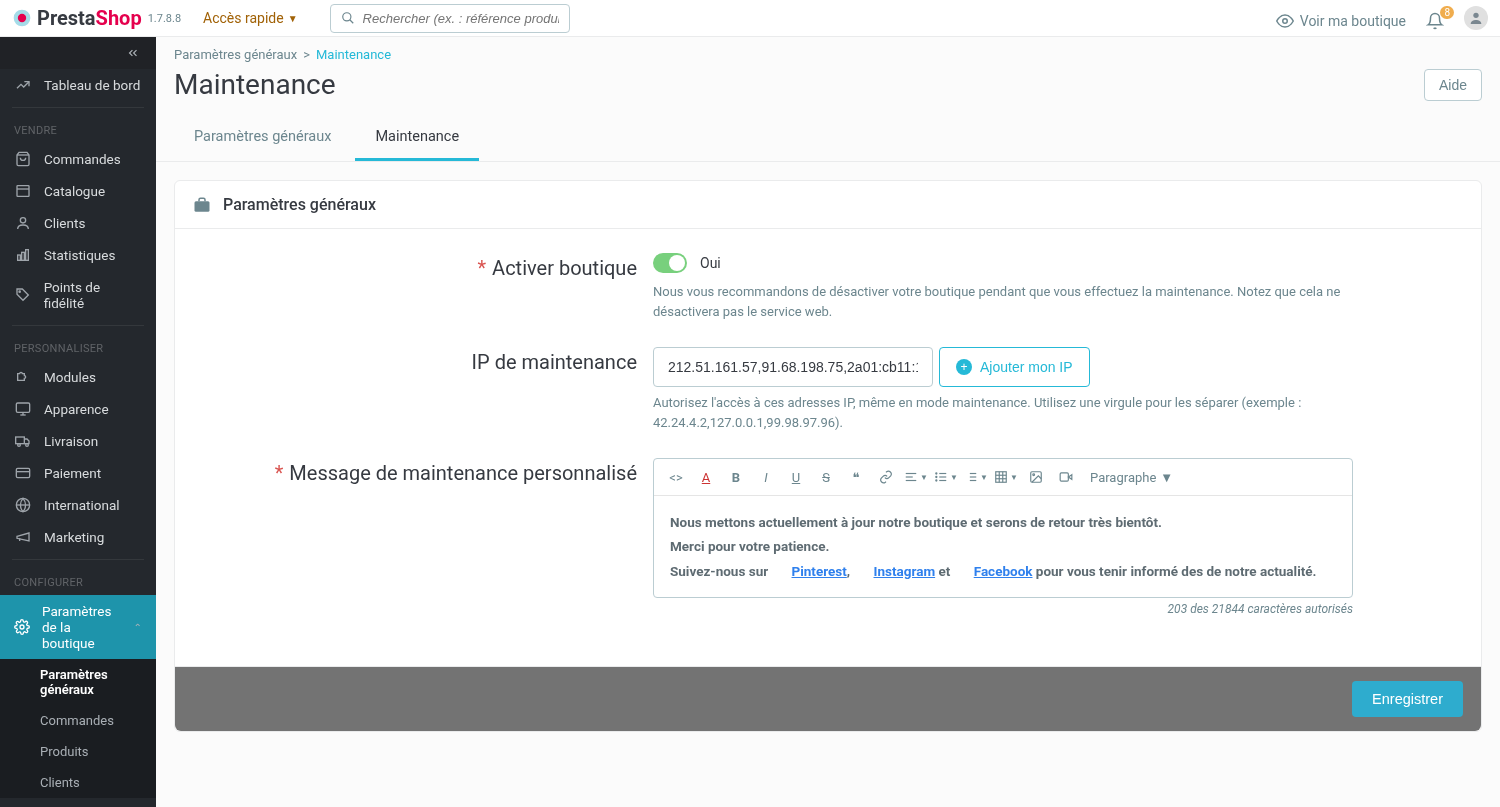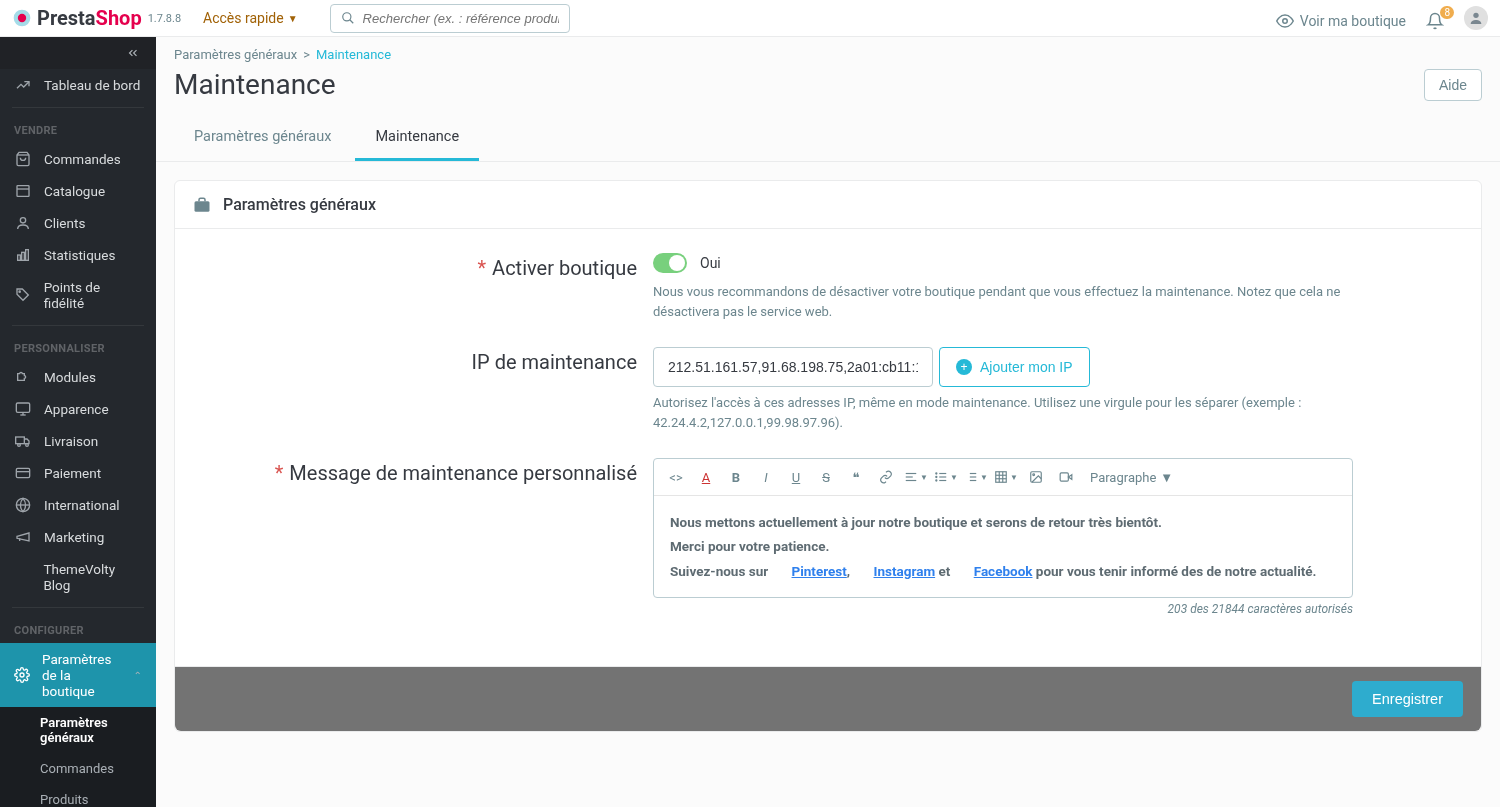--- a/index.html
+++ b/index.html
@@ -20,21 +20,21 @@
 .top-right { margin-left: auto; display: flex; align-items: flex-end; gap: 20px; color: #6c868e; }
 .view-shop { display:flex; align-items:center; gap:6px; cursor:pointer; }
 .bell { position: relative; cursor:pointer; }
 .bell .badge { position:absolute; top:-6px; right:-10px; background:#f0ad4e; color:#fff; font-size:10px; border-radius:8px; padding:0 4px; line-height:13px; }
 .avatar-ico { width:24px; height:24px; border-radius:50%; background:#e0e0e0; display:flex; align-items:center; justify-content:center; cursor:pointer; }
 
 
 .layout { display:flex; height: 770px; }
 .sidebar { width: 156px; background:#24282d; color:#adb3b8; height:100%; overflow:hidden; position:relative; }
 .collapsebar { height:32px; display:flex; align-items:center; justify-content:flex-end; padding-right:16px; background:#202226; color:#adb3b8; cursor:pointer; }
-.side-header { color:#606367; font-size:11px; font-weight:700; letter-spacing:0.3px; padding:10px 14px 6px; text-transform:uppercase; }
+.side-header { color:#606367; font-size:11px; font-weight:400; letter-spacing:0.3px; padding:10px 14px 6px; text-transform:uppercase; }
 .side-item { display:flex; align-items:center; gap:12px; padding:8px 14px; cursor:pointer; color:#d8dbdd; font-size:13.5px; }
 .side-item.active { background:#1e94ab; color:#fff; }
 .side-item .ico { width:18px; display:inline-flex; justify-content:center; color:#9ea4aa; }
 .side-item.active .ico { color:#fff; }
 .side-item .chev-r { margin-left:auto; font-size:10px; color:#adb3b8; }
 .side-sub { background:#1a1d21; }
 .side-sub .sub-item { padding:8px 14px 8px 40px; font-size:13px; color:#a9afb5; cursor:pointer; }
 .side-sub .sub-item.active { color:#fff; font-weight:600; }
 .sidebar hr { border:none; border-top:1px solid #34383c; margin: 6px 12px; }
 
@@ -249,24 +249,20 @@
         <span>International</span>
       </div>
     <div class="side-item">
         <span class="ico">
           <svg width="16" height="16" viewBox="0 0 24 24" fill="none" stroke="currentColor" stroke-width="2">
             <path d="M3 11l18-5v12L3 14v-3z"></path>
             <path d="M7 14v4"></path>
           </svg>
         </span>
         <span>Marketing</span>
-      </div>
-    <div class="side-item">
-        <span class="ico"></span>
-        <span>ThemeVolty Blog</span>
       </div>
     <hr>
     <div class="side-header">CONFIGURER</div>
     <div class="side-item active">
       <span class="ico">
           <svg width="16" height="16" viewBox="0 0 24 24" fill="none" stroke="currentColor" stroke-width="2">
             <circle cx="12" cy="12" r="3"></circle>
             <path d="M19.4 15a1.6 1.6 0 0 0 .3 1.8l.1.1a2 2 0 1 1-2.8 2.8l-.1-.1a1.6 1.6 0 0 0-1.8-.3 1.6 1.6 0 0 0-1 1.5V21a2 2 0 1 1-4 0v-.1a1.6 1.6 0 0 0-1-1.5 1.6 1.6 0 0 0-1.8.3l-.1.1a2 2 0 1 1-2.8-2.8l.1-.1a1.6 1.6 0 0 0 .3-1.8 1.6 1.6 0 0 0-1.5-1H3a2 2 0 1 1 0-4h.1a1.6 1.6 0 0 0 1.5-1 1.6 1.6 0 0 0-.3-1.8l-.1-.1a2 2 0 1 1 2.8-2.8l.1.1a1.6 1.6 0 0 0 1.8.3h0a1.6 1.6 0 0 0 1-1.5V3a2 2 0 1 1 4 0v.1a1.6 1.6 0 0 0 1 1.5 1.6 1.6 0 0 0 1.8-.3l.1-.1a2 2 0 1 1 2.8 2.8l-.1.1a1.6 1.6 0 0 0-.3 1.8v0a1.6 1.6 0 0 0 1.5 1H21a2 2 0 1 1 0 4h-.1a1.6 1.6 0 0 0-1.5 1z"></path>
           </svg>
         </span>

